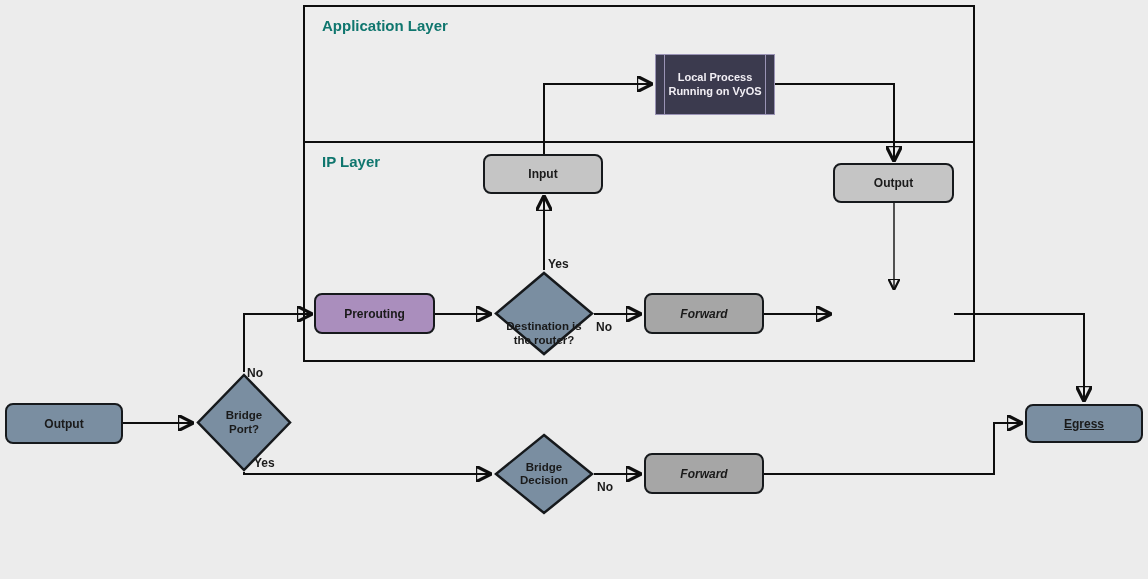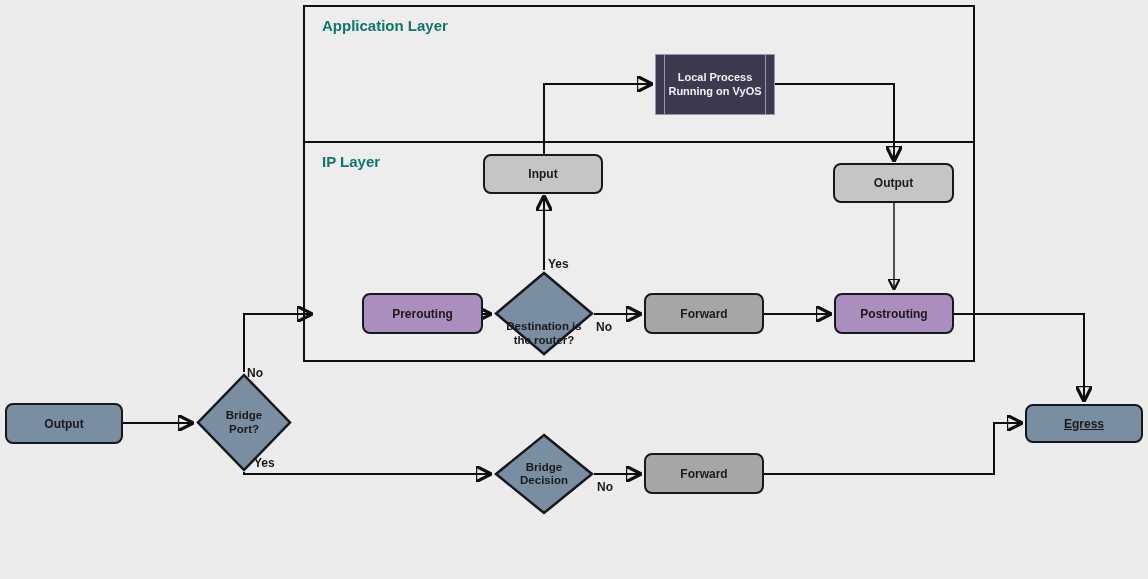--- a/index.html
+++ b/index.html
@@ -16,25 +16,25 @@
   .wires{position:absolute;left:0;top:0;width:1148px;height:579px;z-index:2;}
   .wires path{stroke:#0e0e0e;stroke-width:2;fill:none;}
   .wires path.thin{stroke-width:1.4;}
 
   
   .node{position:absolute;box-sizing:border-box;z-index:3;border:2px solid #16191c;border-radius:8px;
         display:flex;align-items:center;justify-content:center;text-align:center;
         font-size:12px;font-weight:bold;color:#1a1a1a;}
   .fill-slate{background:#7a8ea1;}
   .fill-purple{background:#aa8ebd;}
-  .fill-gray{background:#a6a6a6;}
+  .fill-gray{background:#a6a6a6;font-style:italic;}
   .fill-lightgray{background:#c5c5c5;}
 
   .n-ingress{left:5px;top:403px;width:118px;height:41px;}
-  .n-prerouting{left:314px;top:293px;width:121px;height:41px;margin-left:48px;}
+  .n-prerouting{left:314px;top:293px;width:121px;height:41px;}
   .n-input{left:483px;top:154px;width:120px;height:40px;}
   .n-output{left:833px;top:163px;width:121px;height:40px;}
   .n-forward-ip{left:644px;top:293px;width:120px;height:41px;}
   .n-postrouting{left:834px;top:293px;width:120px;height:41px;}
   .n-forward-bridge{left:644px;top:453px;width:120px;height:41px;}
   .n-egress{left:1025px;top:404px;width:118px;height:39px;text-decoration:underline;}
 
   
   .n-local{left:655px;top:54px;width:120px;height:61px;background:#3b3a4e;border:1.5px solid #9a93b5;
            border-radius:0;color:#f2eff5;font-size:11px;line-height:1.25;padding:0 12px;}
@@ -111,23 +111,20 @@
   </div>
 
   <div class="node fill-lightgray n-output">
     <span>Output</span>
   </div>
 
   <div class="node fill-gray n-forward-ip">
     <span>Forward</span>
   </div>
 
-  <div class="node fill-purple n-postrouting">
-    <span>Postrouting</span>
-  </div>
 
   <div class="node fill-gray n-forward-bridge">
     <span>Forward</span>
   </div>
 
   <div class="node fill-slate n-egress">
     <span>Egress</span>
   </div>
 
   <div class="diamond d-bridge-port">

